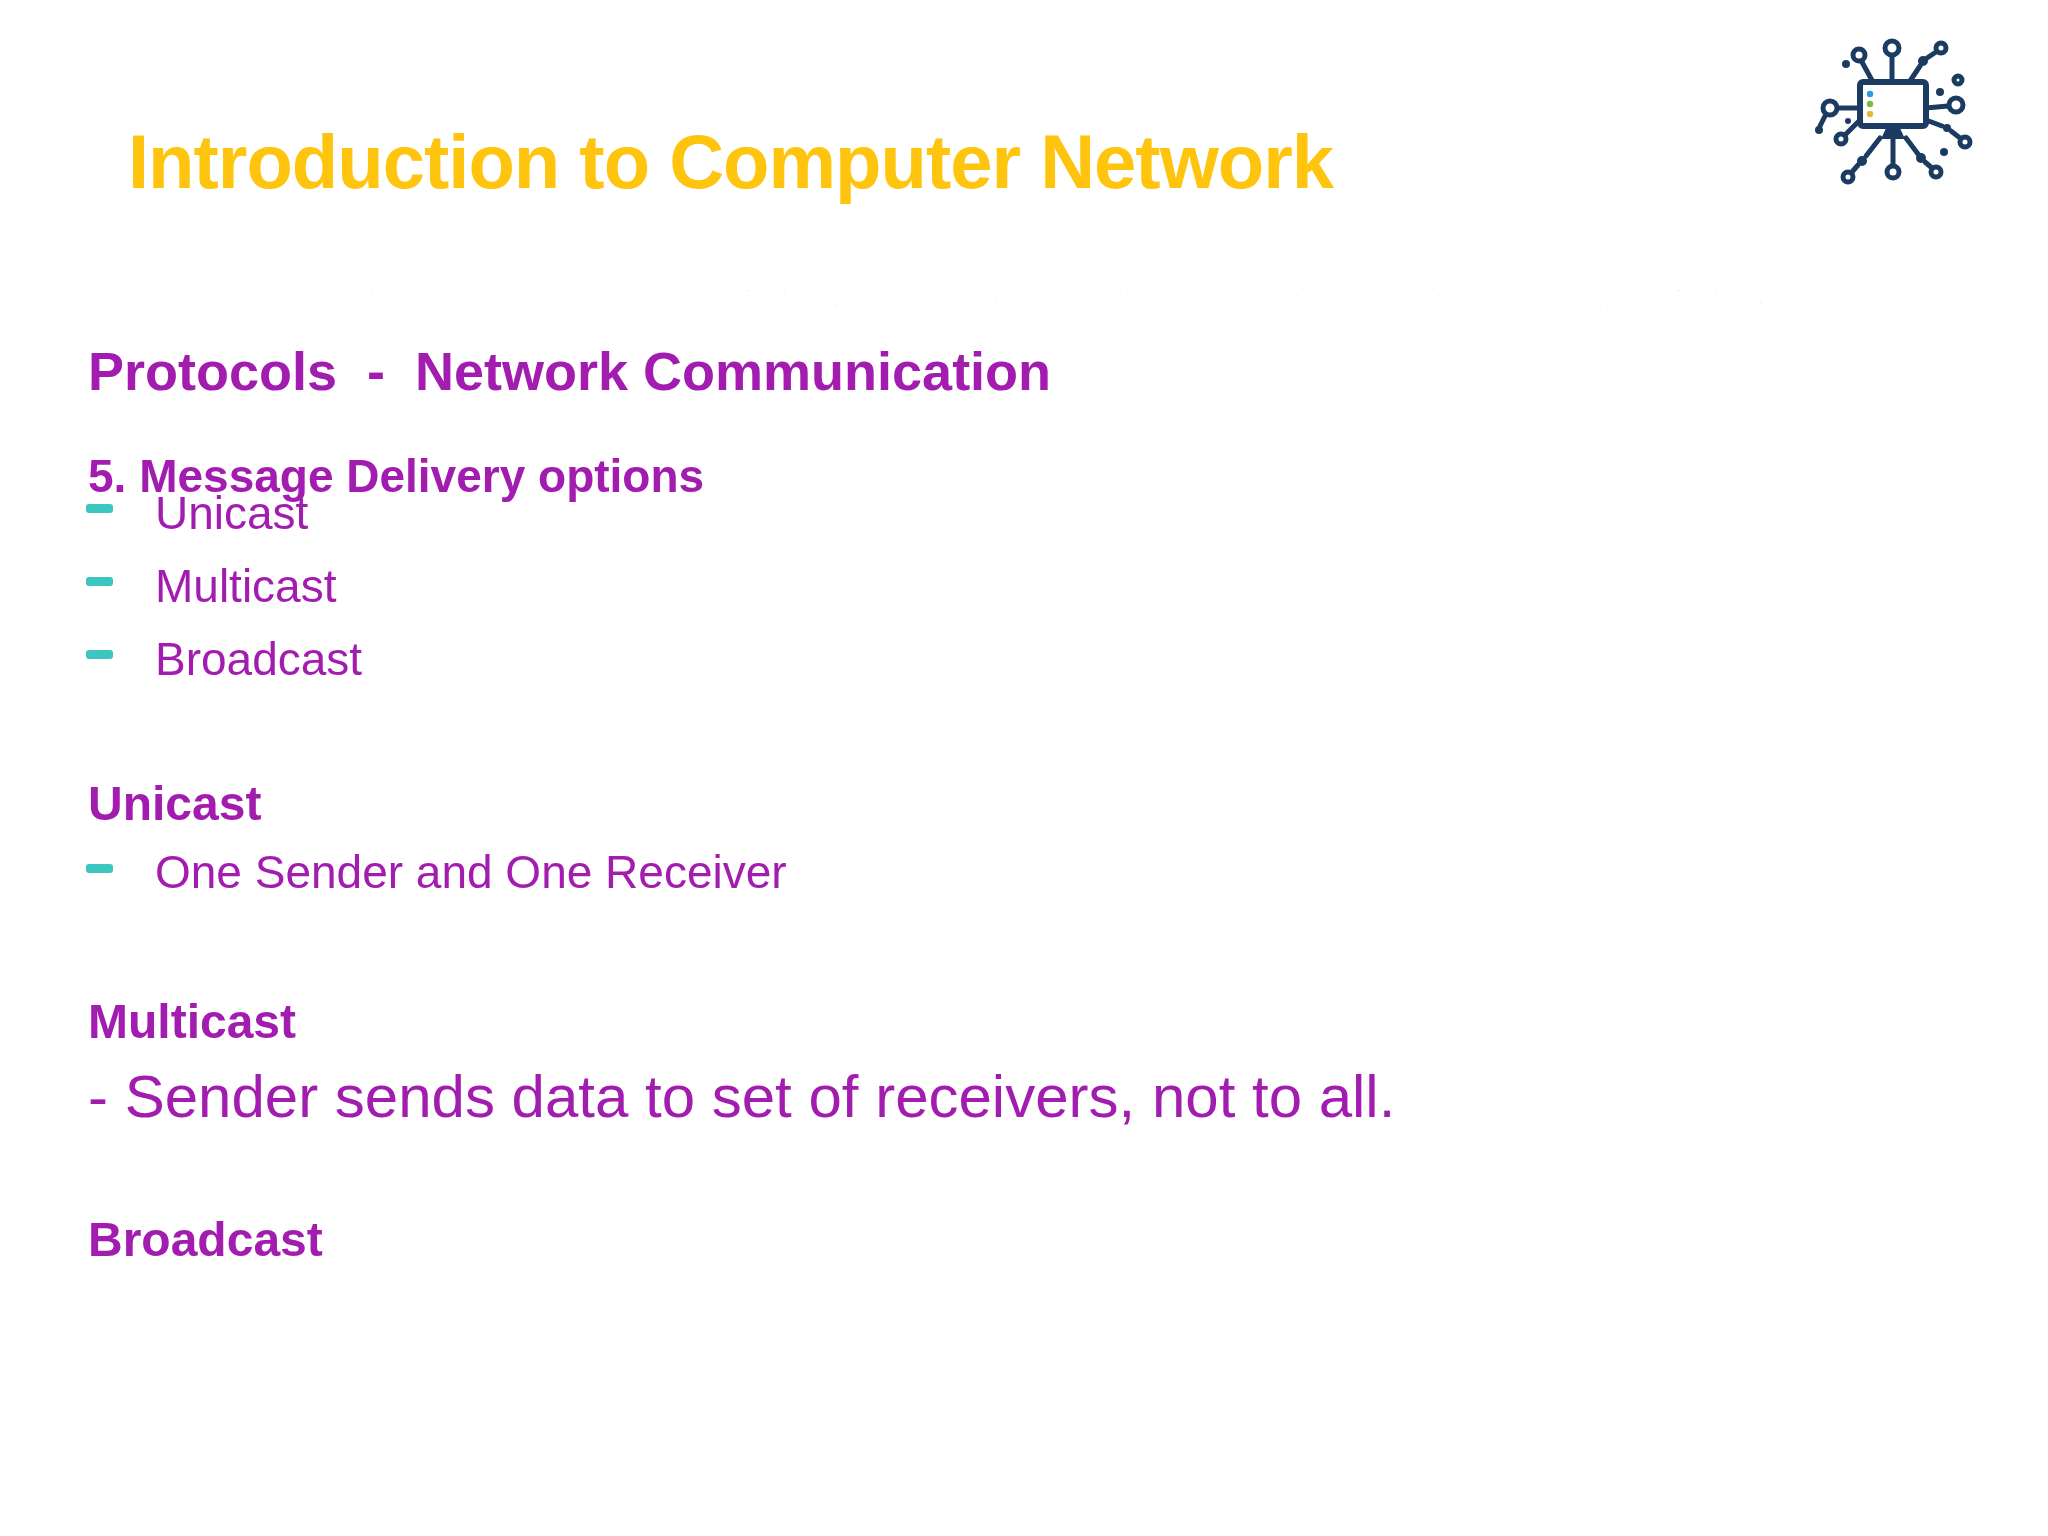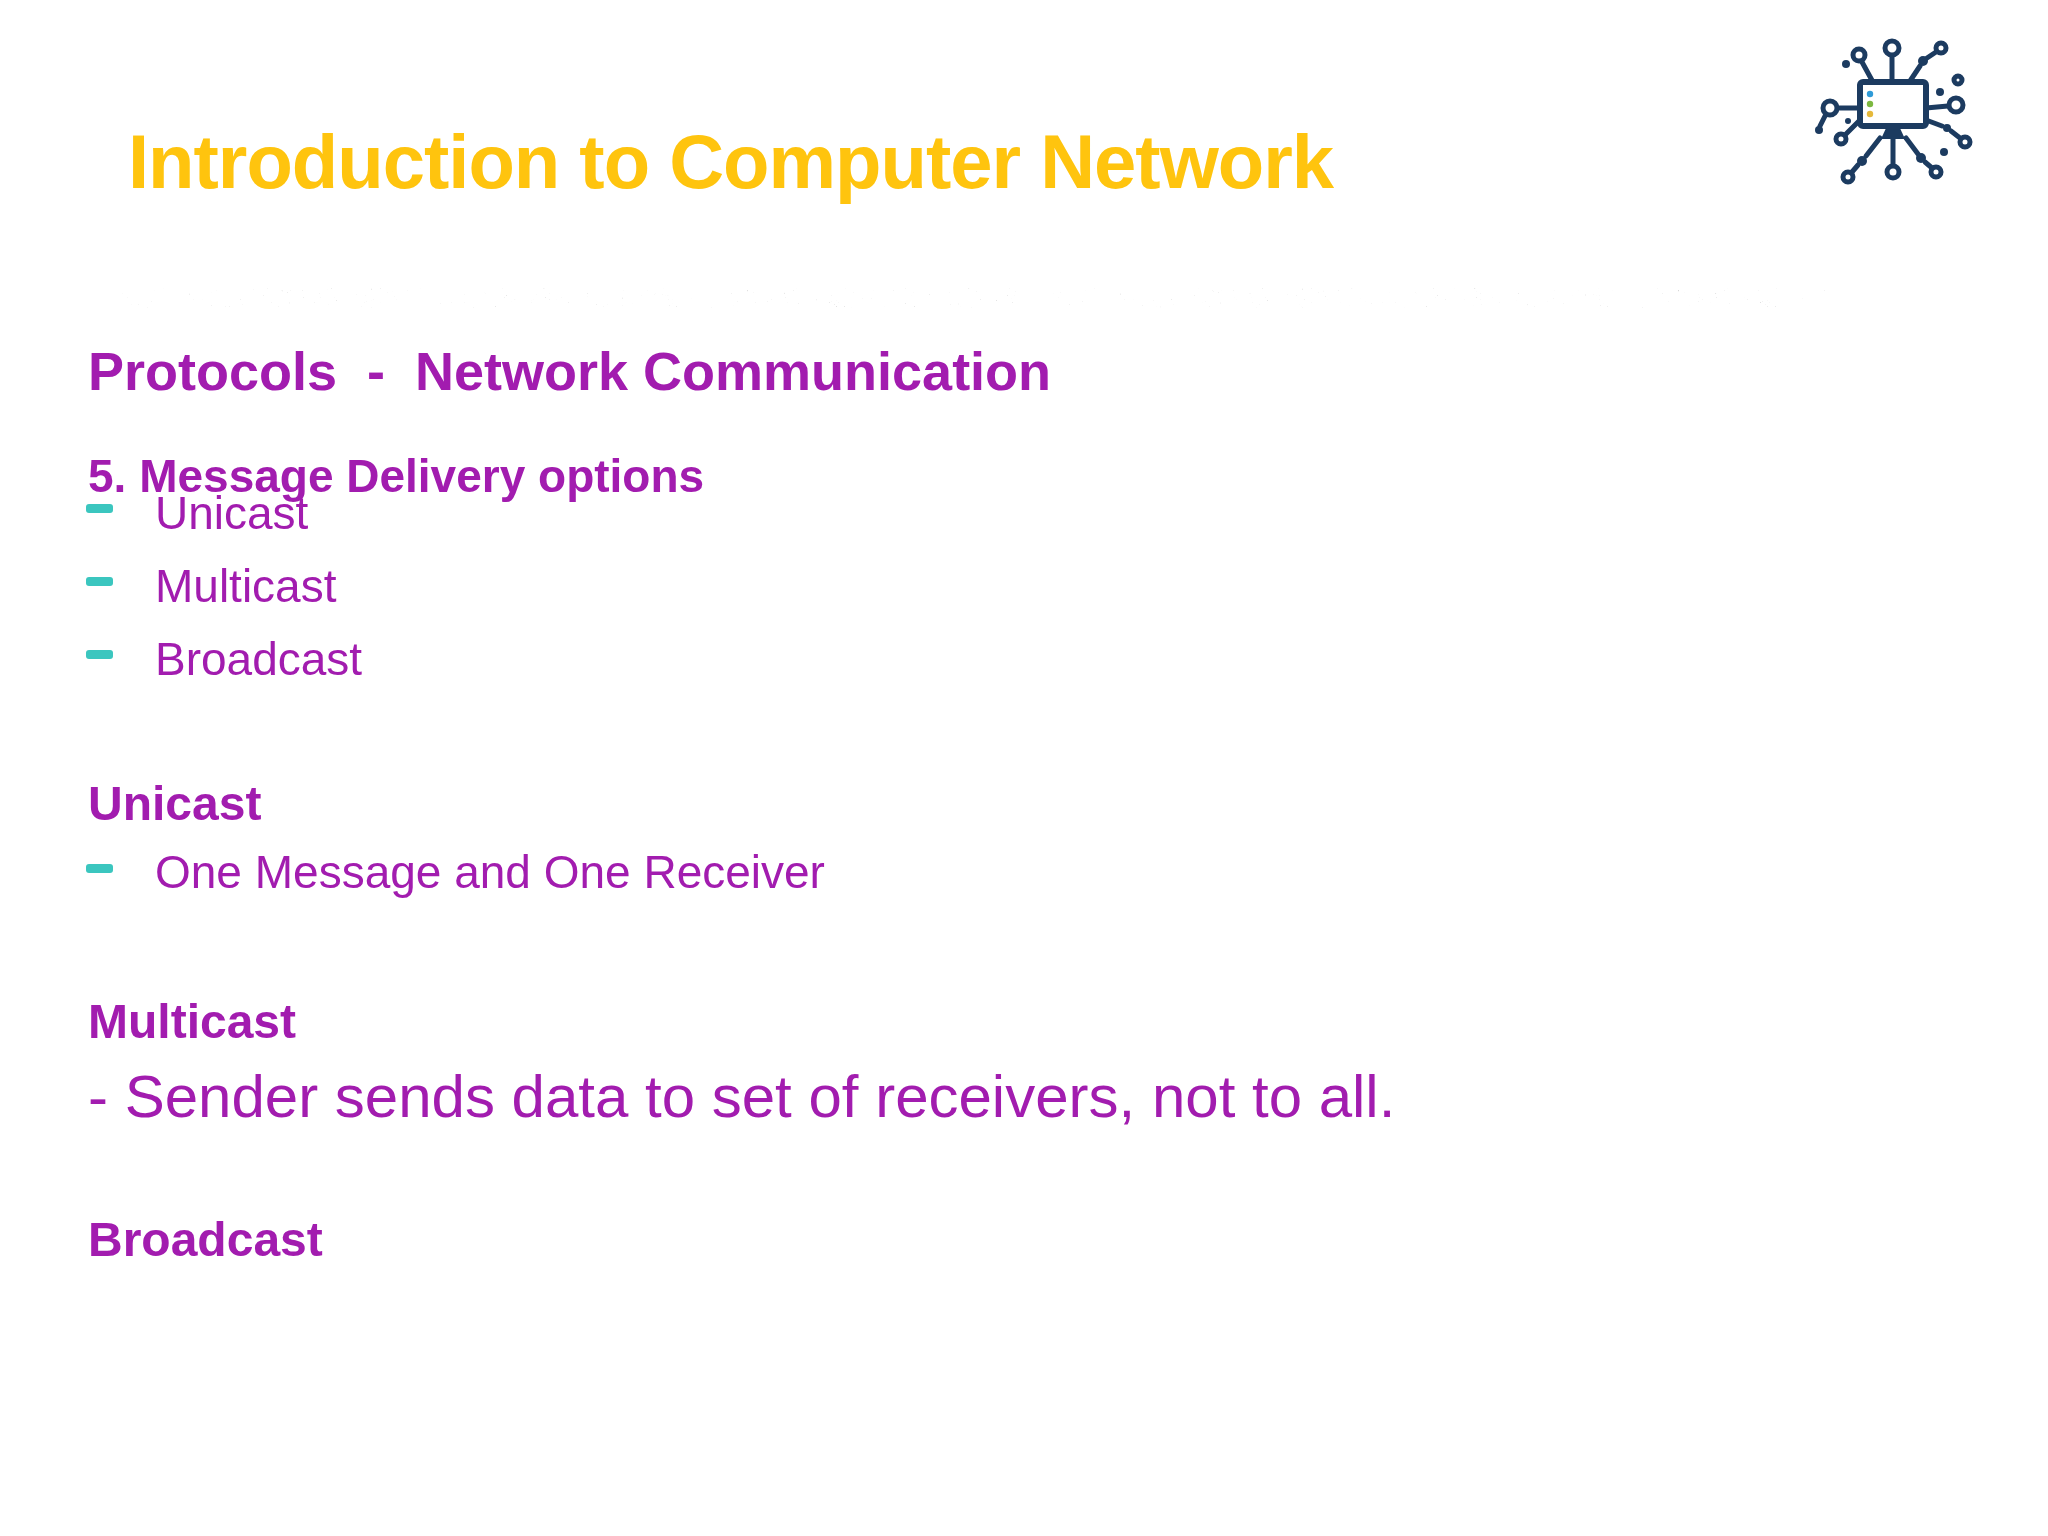--- a/index.html
+++ b/index.html
@@ -186,21 +186,21 @@
     </li>
     <li>
       <span class="dash"></span>
       <span class="navy">Broadcast</span>
     </li>
   </ul>
 
   <h3 class="sec-head navy pos-sec0-head">Unicast</h3>
   <div class="sec-bullet pos-sec0-item">
     <span class="dash"></span>
-    <span class="navy">One Message and One Receiver</span>
+    <span class="navy">One Sender and One Receiver</span>
   </div>
 
   <h3 class="sec-head navy pos-sec1-head">Multicast</h3>
   <p class="sec-body navy pos-sec1-item">- Sender sends data to set of receivers, not to all.</p>
 
   <h3 class="sec-head navy pos-sec2-head">Broadcast</h3>
 
 </div>
 
 </body></html>

